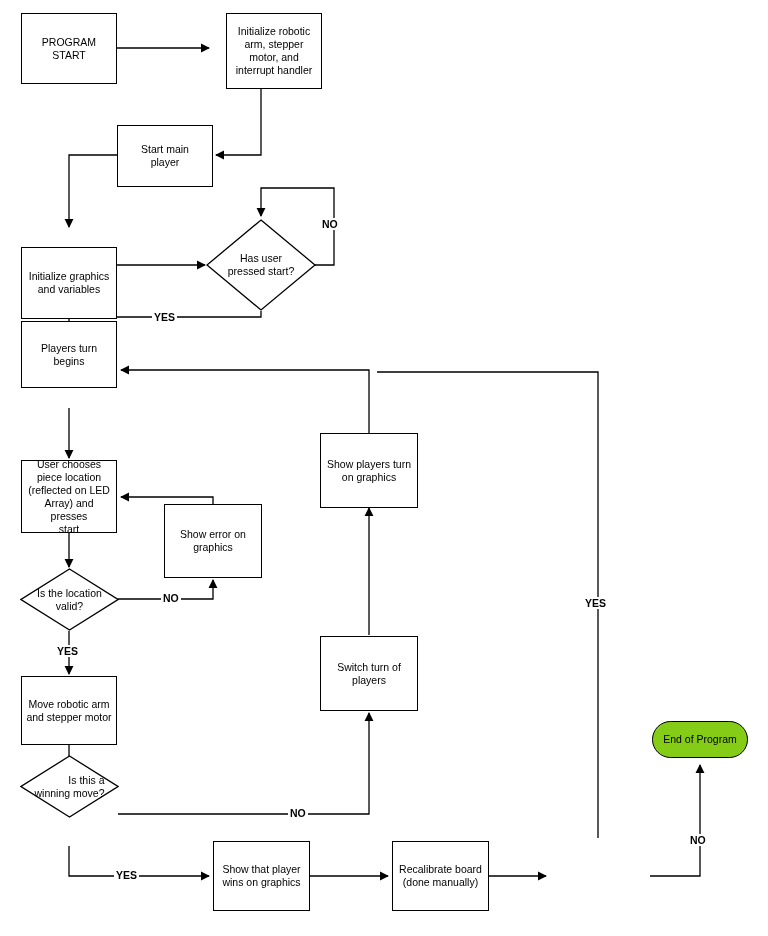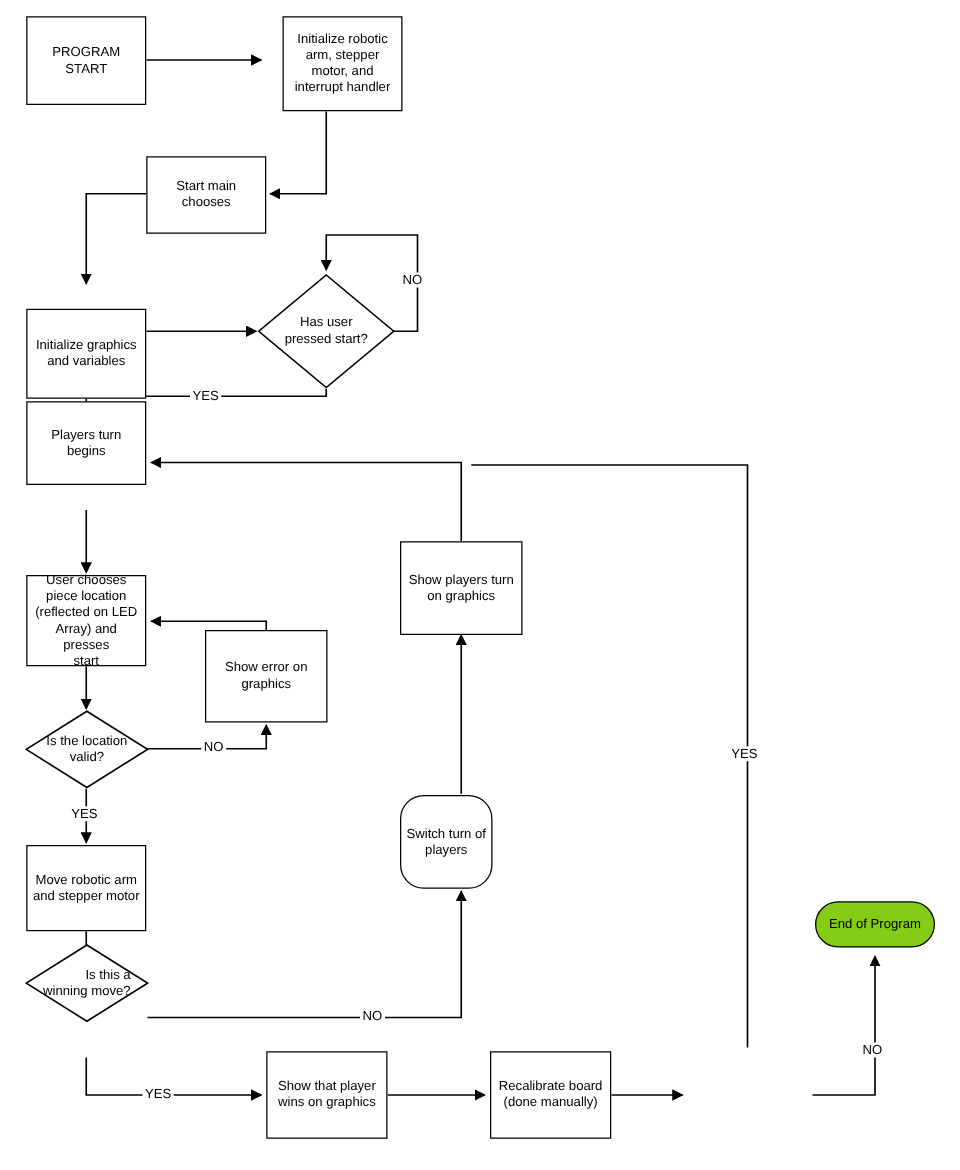--- a/index.html
+++ b/index.html
@@ -68,20 +68,21 @@
   }
   .edge-label {
     position: absolute;
     font-size: 10.5px;
     line-height: 12px;
     color: #000000;
     background: #ffffff;
     padding: 0 2px;
     z-index: 3;
     white-space: nowrap;
+    font-weight: bold;
   }
 </style>
 </head>
 <body>
 
 <div id="canvas">
 
   <svg id="edges" viewBox="0 0 768 936" xmlns="http://www.w3.org/2000/svg">
     <defs>
       <marker id="arrow" viewBox="0 0 10 10" refX="9" refY="5" markerWidth="7" markerHeight="7" orient="auto-start-reverse">
@@ -139,21 +140,21 @@
 
   <div class="node process" style="left:213px; top:13px; width:96px; height:76px;margin-left:13px;">
     <span class="lbl">Initialize robotic
 arm, stepper
 motor, and
 interrupt handler</span>
   </div>
 
   <div class="node process" style="left:117px; top:125px; width:96px; height:62px;">
     <span class="lbl">Start main
-chooses</span>
+player</span>
   </div>
 
   <div class="node process" style="left:21px; top:247px; width:96px; height:72px;">
     <span class="lbl">Initialize graphics
 and variables</span>
   </div>
 
   <div class="node decision" style="left:206px; top:219px; width:110px; height:92px;">
     <svg class="dia-shape" viewBox="0 0 110 92" preserveAspectRatio="none">
       <polygon points="55,1 109,46 55,91 1,46" fill="#ffffff" stroke="#000000" stroke-width="1.3" vector-effect="non-scaling-stroke"></polygon>
@@ -199,21 +200,21 @@
     </svg>
     <span class="lbl dia-label">Is this a
 winning move?</span>
   </div>
 
   <div class="node process" style="left:320px; top:433px; width:98px; height:75px;">
     <span class="lbl">Show players turn
 on graphics</span>
   </div>
 
-  <div class="node process" style="left:320px; top:636px; width:74px; height:75px;border-radius:19px;">
+  <div class="node process" style="left:320px; top:636px; width:98px; height:75px;">
     <span class="lbl">Switch turn of
 players</span>
   </div>
 
   <div class="node process" style="left:213px; top:841px; width:97px; height:70px;">
     <span class="lbl">Show that player
 wins on graphics</span>
   </div>
 
   <div class="node process" style="left:392px; top:841px; width:97px; height:70px;">

